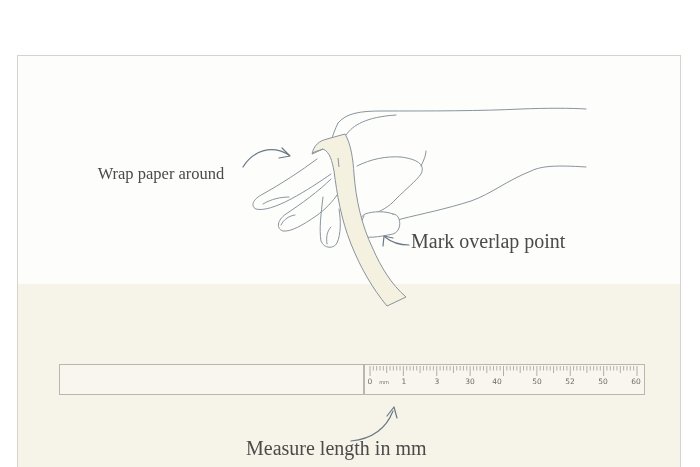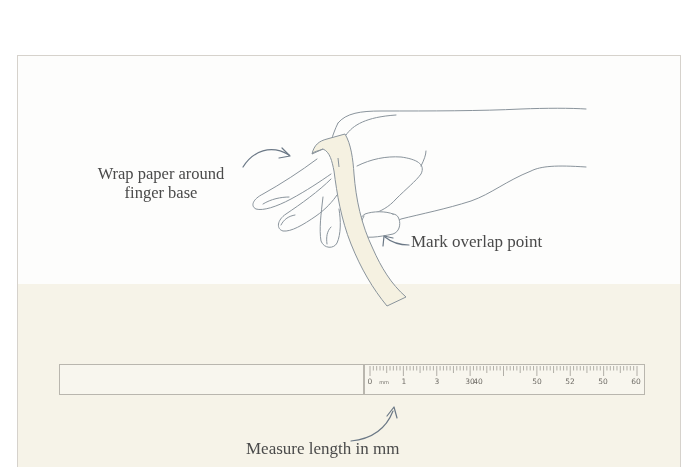--- a/index.html
+++ b/index.html
@@ -1,20 +1,20 @@
 <!DOCTYPE html>
 <html><head>
   <meta charset="utf-8">
   <style>
     html, body { margin: 0; padding: 0; background: #ffffff; }
     body { width: 700px; height: 467px; position: relative; overflow: hidden; font-family: "DejaVu Serif", "Liberation Serif", serif; }
     .frame { position: absolute; left: 17px; top: 17px; width: 664px; height: 430px; border: 1px solid #d6d2cc; box-sizing: border-box; background: #fdfdfc; overflow: hidden; margin-top: 38px; }
     .bottom-band { position: absolute; left: 0; top: 228px; width: 100%; height: 202px; background: #f6f3e8; }
     .illustration { position: absolute; left: 0; top: 0; }
-    .label { position: absolute; color: #4a4a4a; font-family: "Liberation Serif", "DejaVu Serif", serif; font-size: 17px; line-height: 19px; white-space: nowrap; }
+    .label { position: absolute; color: #4a4a4a; font-family: "Liberation Serif", "DejaVu Serif", serif; font-size: 20px; line-height: 19px; white-space: nowrap; }
     .label-wrap { left: 48px; top: 108px; width: 190px; text-align: center; font-size: 16.5px; }
     .label-mark { left: 393px; top: 176px; }
     .label-measure { left: 228px; top: 383px; }
     .ruler { position: absolute; left: 41px; top: 308px; width: 586px; height: 31px; border: 1.5px solid #b9b6ae; box-sizing: border-box; background: #f8f6ee; }
     .ruler-divider { position: absolute; left: 303px; top: 0; width: 1.5px; height: 100%; background: #b9b6ae; }
     .ruler-label { position: absolute; top: 12px; font-family: "DejaVu Sans", "Liberation Sans", sans-serif; font-size: 7.5px; color: #6f6c66; transform: translateX(-50%); }
     .ruler-unit { font-size: 5px; top: 14px; }
   </style>
 </head>
 <body>
@@ -59,21 +59,20 @@
       <path d="M281,109 L289,117 L278,119"></path>
       <path d="M408,206 C398,206 390,203 384,198"></path>
       <path d="M382,207 L383,197 L392,199"></path>
       <path d="M350,402 C370,400 385,390 392,372"></path>
       <path d="M386,377 L393,368 L396,379"></path>
     </g>
   </svg>
 
   <div class="label label-wrap">
     <div>Wrap paper around</div>
-    <div>finger base</div>
   </div>
 
   <div class="label label-mark">Mark overlap point</div>
 
   <div class="ruler">
     <div class="ruler-divider"></div>
     <svg width="586" height="31" style="position:absolute;left:0;top:0;" id="ruler-ticks">
         <line x1="310" x2="310" y1="1" y2="11" stroke="#a09d96" stroke-width="0.8"></line>
         <line x1="313.3375" x2="313.3375" y1="1" y2="5.5" stroke="#a09d96" stroke-width="0.8"></line>
         <line x1="316.675" x2="316.675" y1="1" y2="5.5" stroke="#a09d96" stroke-width="0.8"></line>
@@ -154,21 +153,21 @@
         <line x1="566.9875" x2="566.9875" y1="1" y2="5.5" stroke="#a09d96" stroke-width="0.8"></line>
         <line x1="570.325" x2="570.325" y1="1" y2="5.5" stroke="#a09d96" stroke-width="0.8"></line>
         <line x1="573.6625" x2="573.6625" y1="1" y2="5.5" stroke="#a09d96" stroke-width="0.8"></line>
         <line x1="577" x2="577" y1="1" y2="11" stroke="#a09d96" stroke-width="0.8"></line>
       </svg>
     <span class="ruler-label" style="left:310px">0</span>
     <span class="ruler-label ruler-unit" style="left:324px">mm</span>
     <span class="ruler-label" style="left:344px">1</span>
     <span class="ruler-label" style="left:377px">3</span>
     <span class="ruler-label" style="left:410px">30</span>
-    <span class="ruler-label" style="left:418px">40</span>
+    <span class="ruler-label" style="left:437px">40</span>
     <span class="ruler-label" style="left:477px">50</span>
     <span class="ruler-label" style="left:510px">52</span>
     <span class="ruler-label" style="left:543px">50</span>
     <span class="ruler-label" style="left:576px">60</span>
   </div>
 
   <div class="label label-measure">Measure length in mm</div>
 </div>
 
 </body></html>

